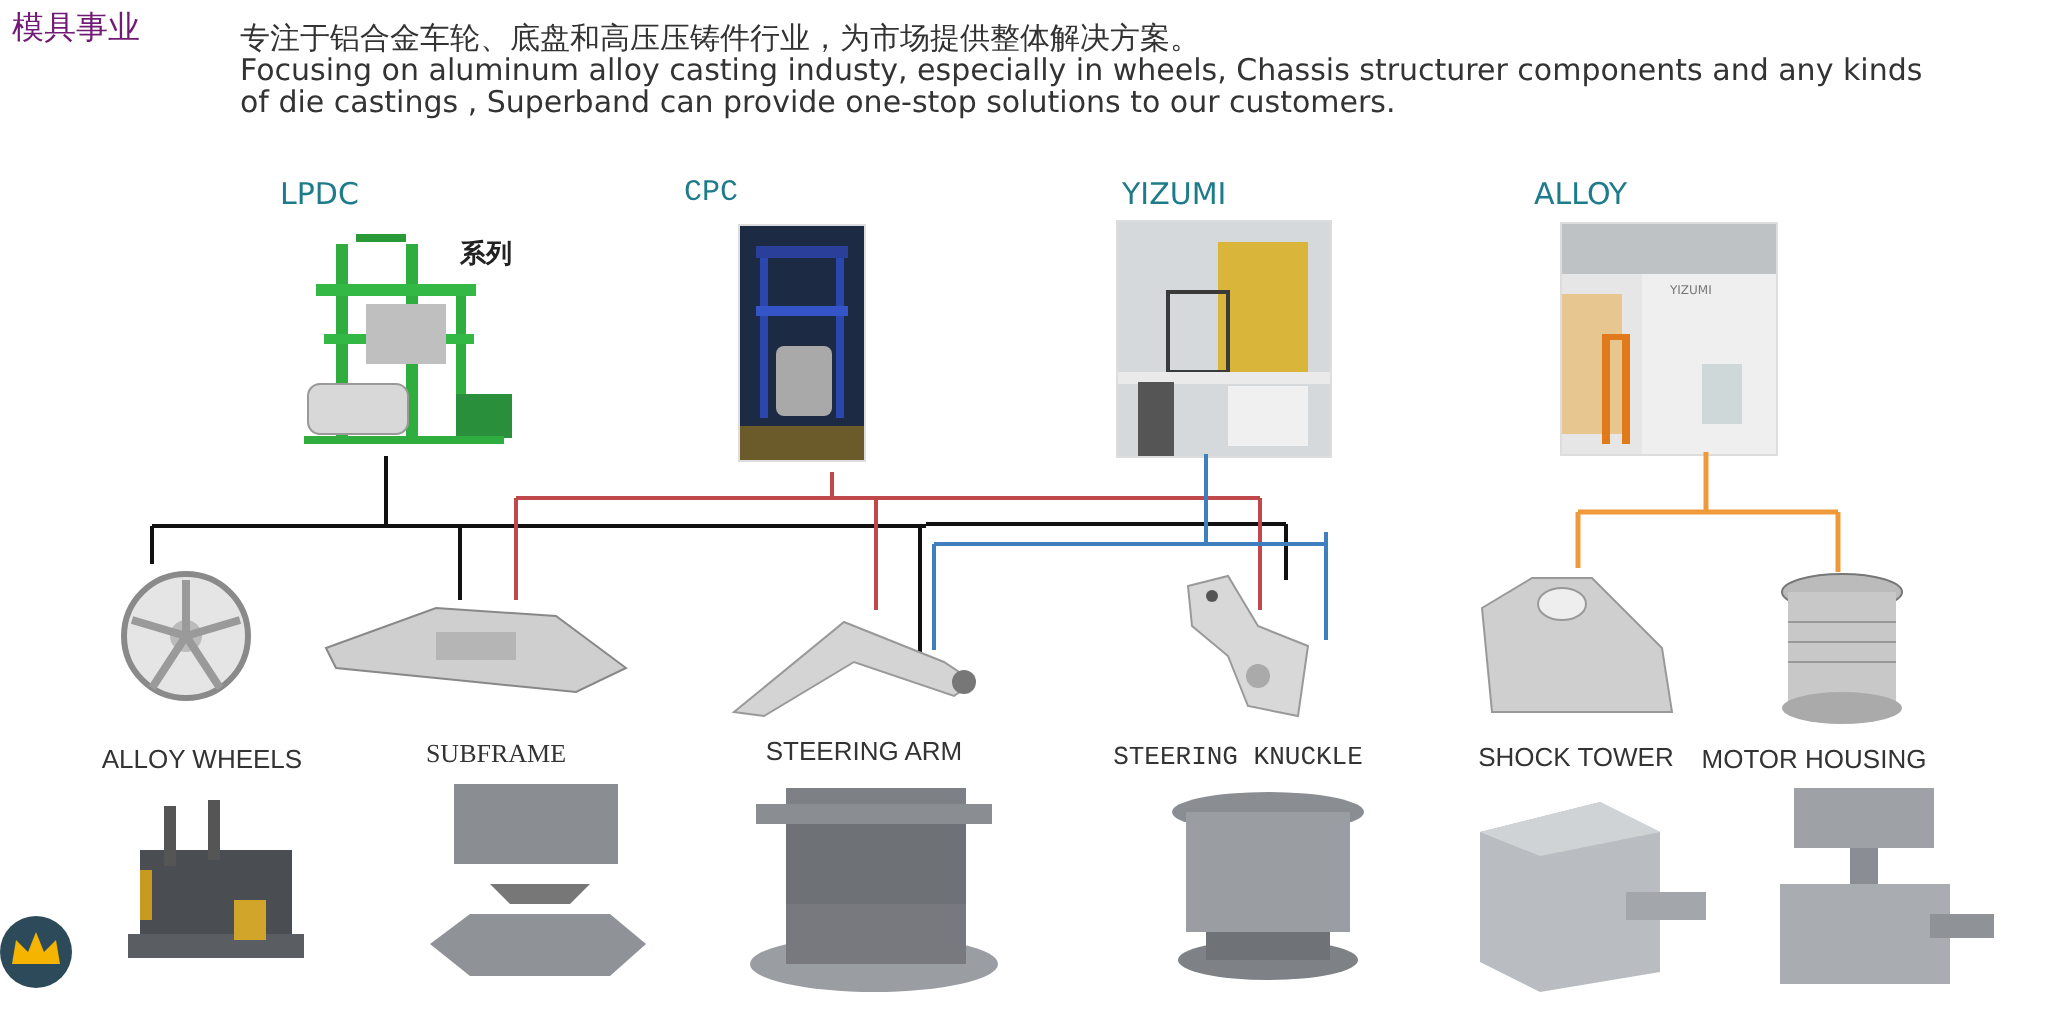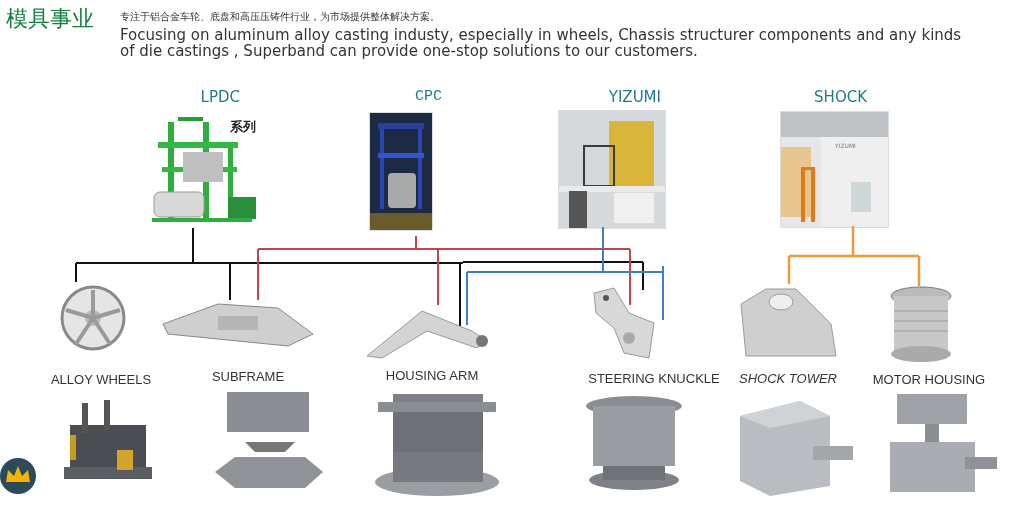--- a/index.html
+++ b/index.html
@@ -1,38 +1,38 @@
 <!DOCTYPE html>
 <html><head>
 <meta charset="utf-8">
 <style>
   html, body { margin:0; padding:0; }
   body { width:1024px; height:517px; background:#ffffff; position:relative; overflow:hidden; font-family:"DejaVu Sans", sans-serif; }
   .abs { position:absolute; }
-  .title { left:6px; top:4px; font-size:22px; color:#15803d; letter-spacing:0px; font-family:"DejaVu Sans", sans-serif; }
-  .desc-cn { left:120px; top:10px; font-size:10px; color:#333; }
+  .title { left:6px; top:4px; font-size:16px; color:#701a75; letter-spacing:0px; font-family:"DejaVu Sans", sans-serif; }
+  .desc-cn { left:120px; top:10px; font-size:15px; color:#333; }
   .desc-en { left:120px; top:27px; font-size:15px; color:#333; line-height:16px; width:860px; }
-  .proc { font-size:15px; color:#1e7b8a; text-align:right; width:100px; }
+  .proc { font-size:15px; color:#1e7b8a; text-align:left; width:100px; }
   .photo { border:1px solid #ddd; }
   .lbl { font-size:13px; color:#333; text-align:center; width:140px; font-family:"Liberation Sans", sans-serif; }
   svg.lines { position:absolute; left:0; top:0; }
   .logo { left:0; top:458px; width:36px; height:36px; border-radius:50%; background:#2d4a5a; overflow:hidden; }
   .logo-text { left:4px; top:499px; font-size:10px; color:#2a62b8; font-weight:normal;margin-top:32px; }
 </style>
 </head>
 <body>
 
 <div class="abs title">模具事业</div>
 <div class="abs desc-cn">专注于铝合金车轮、底盘和高压压铸件行业，为市场提供整体解决方案。</div>
 <div class="abs desc-en">Focusing on aluminum alloy casting industy, especially in wheels, Chassis structurer components and  any kinds of die castings , Superband can provide one-stop solutions to our customers.</div>
 
 <div class="abs proc" style="left:140px;top:88px;">LPDC</div>
 <div class="abs proc" style="left:342px;top:88px;font-family:Liberation Mono, monospace;">CPC</div>
 <div class="abs proc" style="left:561px;top:88px;">YIZUMI</div>
-<div class="abs proc" style="left:767px;top:88px;">SHOCK</div>
+<div class="abs proc" style="left:767px;top:88px;">ALLOY</div>
 
 <div class="abs" style="left:148px;top:112px;width:110px;height:120px;">
   <svg width="110" height="120">
     <rect x="20" y="10" width="6" height="100" fill="#2fae3f"></rect>
     <rect x="55" y="10" width="6" height="100" fill="#2fae3f"></rect>
     <rect x="80" y="30" width="5" height="80" fill="#2fae3f"></rect>
     <rect x="10" y="30" width="80" height="6" fill="#33b846"></rect>
     <rect x="14" y="55" width="75" height="5" fill="#33b846"></rect>
     <rect x="30" y="5" width="25" height="4" fill="#2a9a38"></rect>
     <rect x="35" y="40" width="40" height="30" fill="#bfbfbf"></rect>
@@ -158,25 +158,25 @@
       <g stroke="#999">
         <line x1="6" y1="25" x2="60" y2="25"></line>
         <line x1="6" y1="35" x2="60" y2="35"></line>
         <line x1="6" y1="45" x2="60" y2="45"></line>
       </g>
       <ellipse cx="33" cy="68" rx="30" ry="8" fill="#aaa"></ellipse>
     </svg>
 </div>
 
 <div class="abs lbl" style="left:31px;top:372px;">ALLOY WHEELS</div>
-<div class="abs lbl" style="left:178px;top:369px;">SUBFRAME</div>
-<div class="abs lbl" style="left:362px;top:368px;">HOUSING ARM</div>
-<div class="abs lbl" style="left:584px;top:371px;">STEERING KNUCKLE</div>
-<div class="abs lbl" style="left:718px;top:371px;font-style:italic;">SHOCK TOWER</div>
-<div class="abs lbl" style="left:859px;top:372px;">MOTOR HOUSING</div>
+<div class="abs lbl" style="left:178px;top:369px;font-family:Liberation Serif, serif;">SUBFRAME</div>
+<div class="abs lbl" style="left:362px;top:368px;">STEERING ARM</div>
+<div class="abs lbl" style="left:549px;top:371px;font-family:Liberation Mono, monospace;">STEERING KNUCKLE</div>
+<div class="abs lbl" style="left:718px;top:371px;">SHOCK TOWER</div>
+<div class="abs lbl" style="left:837px;top:372px;">MOTOR HOUSING</div>
 
 <div class="abs" style="left:62px;top:395px;width:92px;height:95px;">
   <svg width="92" height="95">
       <rect x="8" y="30" width="76" height="50" fill="#4a4d52"></rect>
       <rect x="2" y="72" width="88" height="12" fill="#5a5d62"></rect>
       <rect x="20" y="8" width="6" height="30" fill="#555"></rect>
       <rect x="42" y="5" width="6" height="30" fill="#555"></rect>
       <rect x="55" y="55" width="16" height="20" fill="#d1a52a"></rect>
       <rect x="8" y="40" width="6" height="25" fill="#c89a20"></rect>
     </svg>

